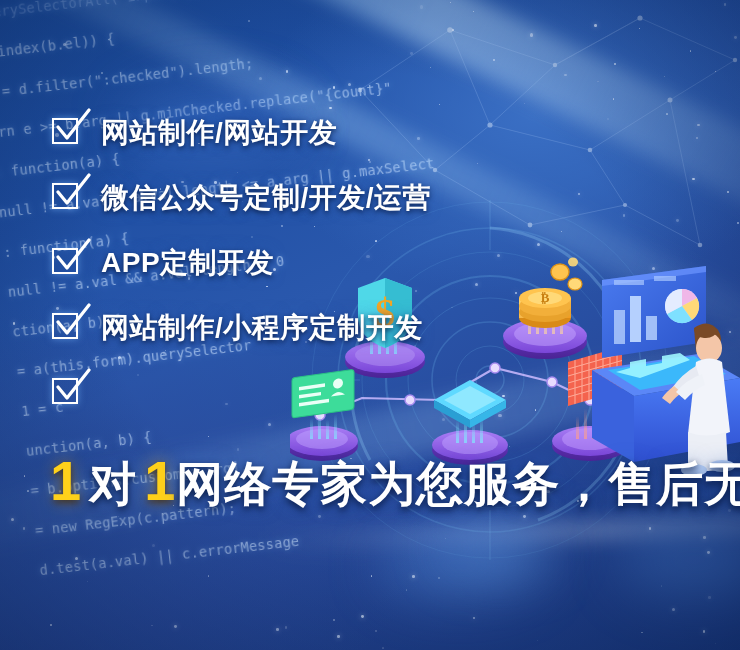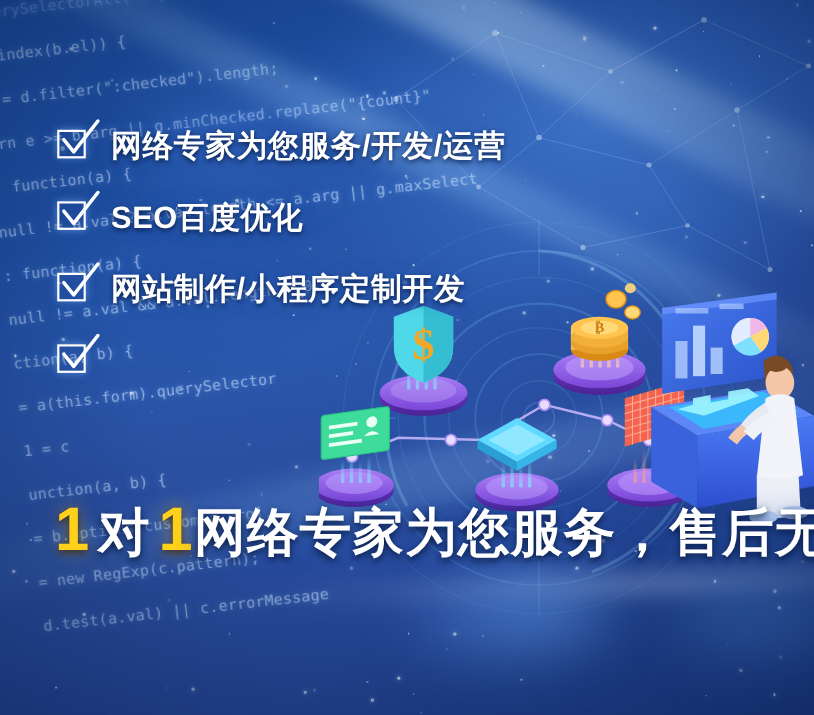--- a/index.html
+++ b/index.html
@@ -535,30 +535,39 @@
   </div>
 
   <div class="checklist" id="checklist">
       <div class="row">
         <span class="cbox">
           <span class="sq"></span>
           <svg class="tick" viewBox="0 0 42 40">
             <path d="M7 19 L16 30 L38 2" fill="none" stroke="#ffffff" stroke-width="3.2" stroke-linecap="round" stroke-linejoin="round"></path>
           </svg>
         </span>
-        <span class="label">网络专家为您服务/开发/运营</span>
+        <span class="label">网站制作/网站开发</span>
       </div>
       <div class="row">
         <span class="cbox">
           <span class="sq"></span>
           <svg class="tick" viewBox="0 0 42 40">
             <path d="M7 19 L16 30 L38 2" fill="none" stroke="#ffffff" stroke-width="3.2" stroke-linecap="round" stroke-linejoin="round"></path>
           </svg>
         </span>
-        <span class="label">SEO百度优化</span>
+        <span class="label">微信公众号定制/开发/运营</span>
+      </div>
+      <div class="row">
+        <span class="cbox">
+          <span class="sq"></span>
+          <svg class="tick" viewBox="0 0 42 40">
+            <path d="M7 19 L16 30 L38 2" fill="none" stroke="#ffffff" stroke-width="3.2" stroke-linecap="round" stroke-linejoin="round"></path>
+          </svg>
+        </span>
+        <span class="label">APP定制开发</span>
       </div>
       <div class="row">
         <span class="cbox">
           <span class="sq"></span>
           <svg class="tick" viewBox="0 0 42 40">
             <path d="M7 19 L16 30 L38 2" fill="none" stroke="#ffffff" stroke-width="3.2" stroke-linecap="round" stroke-linejoin="round"></path>
           </svg>
         </span>
         <span class="label">网站制作/小程序定制开发</span>
       </div>

